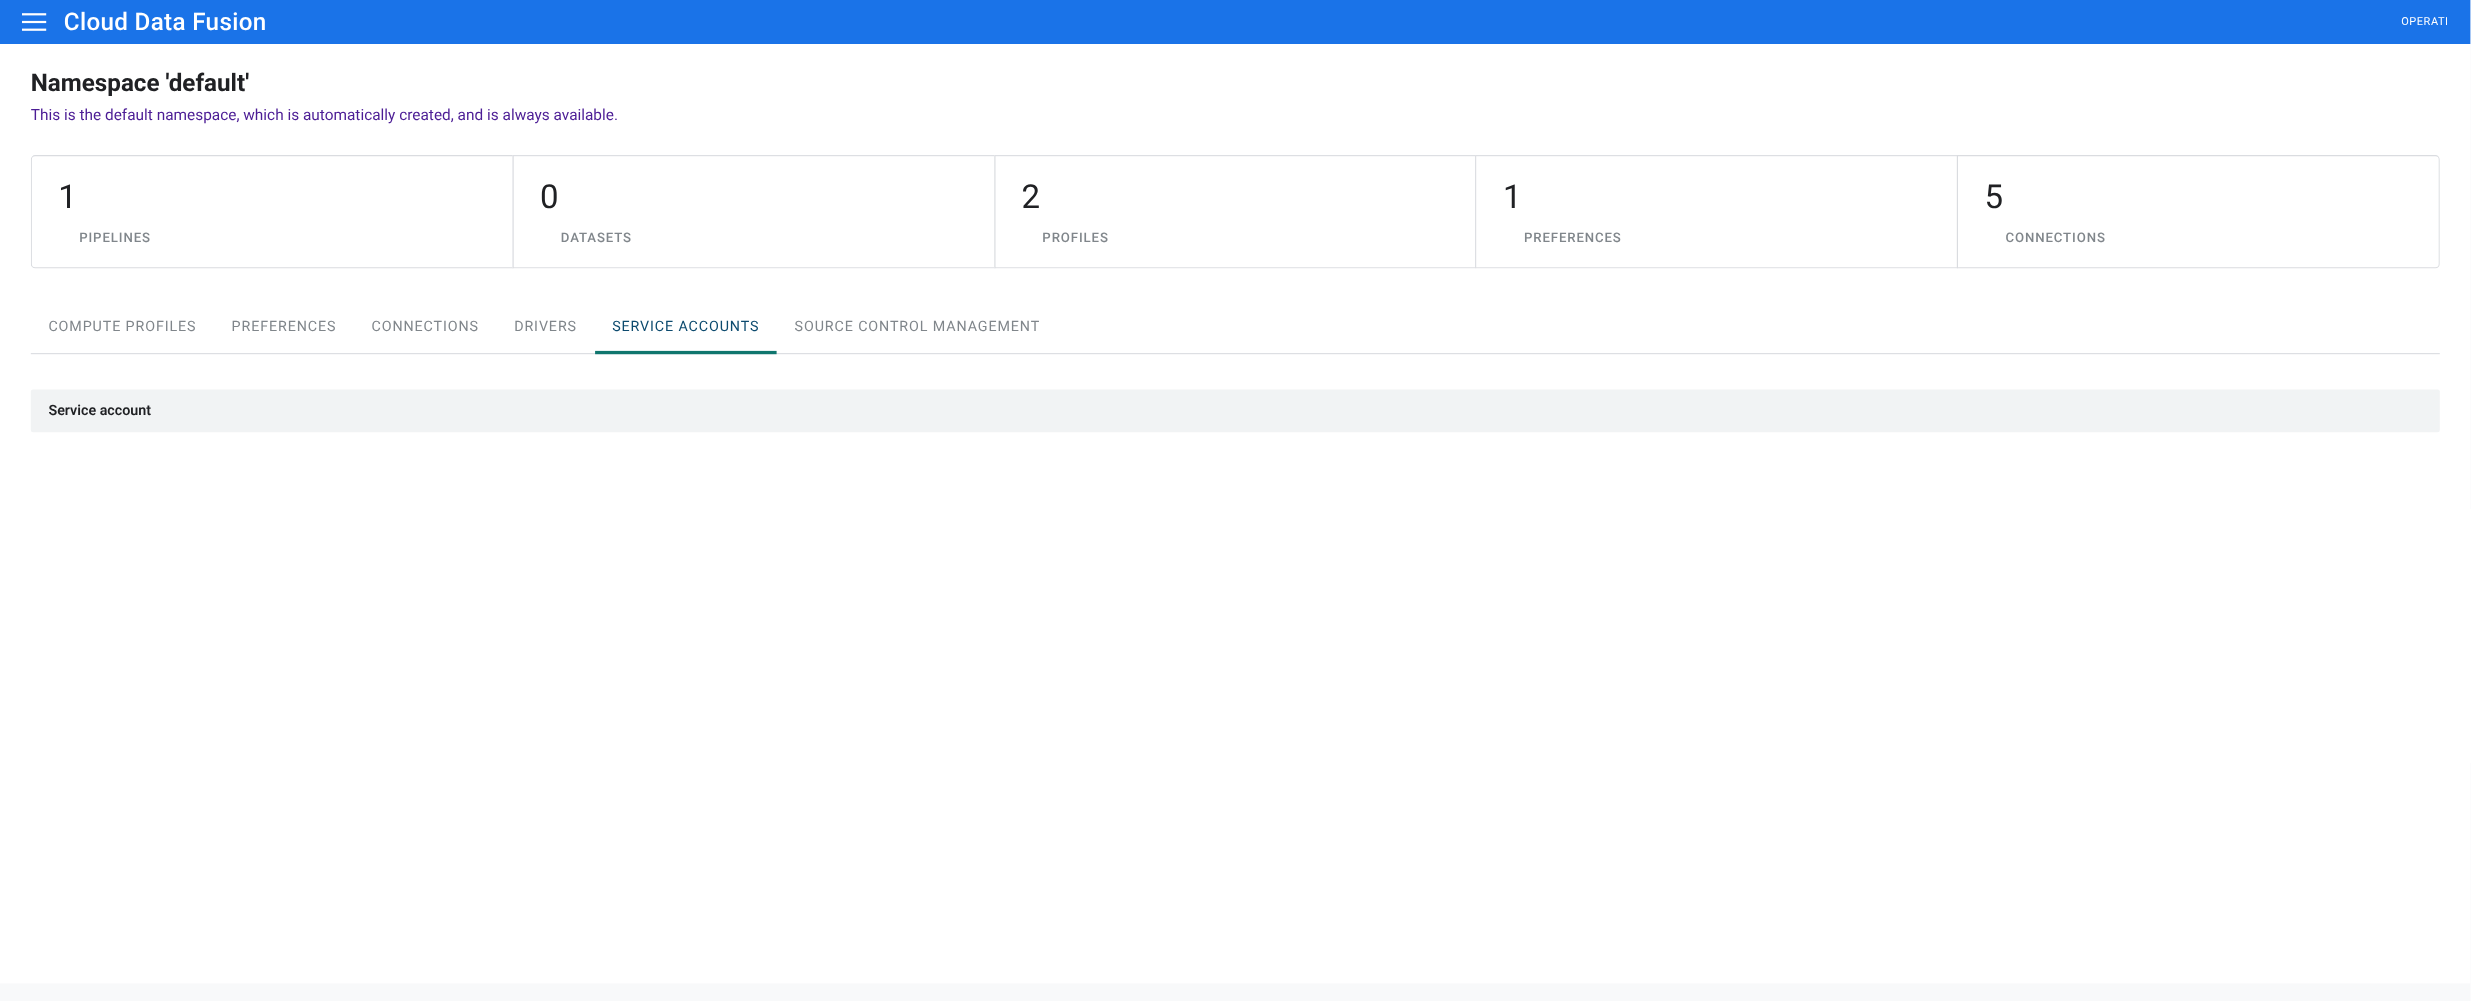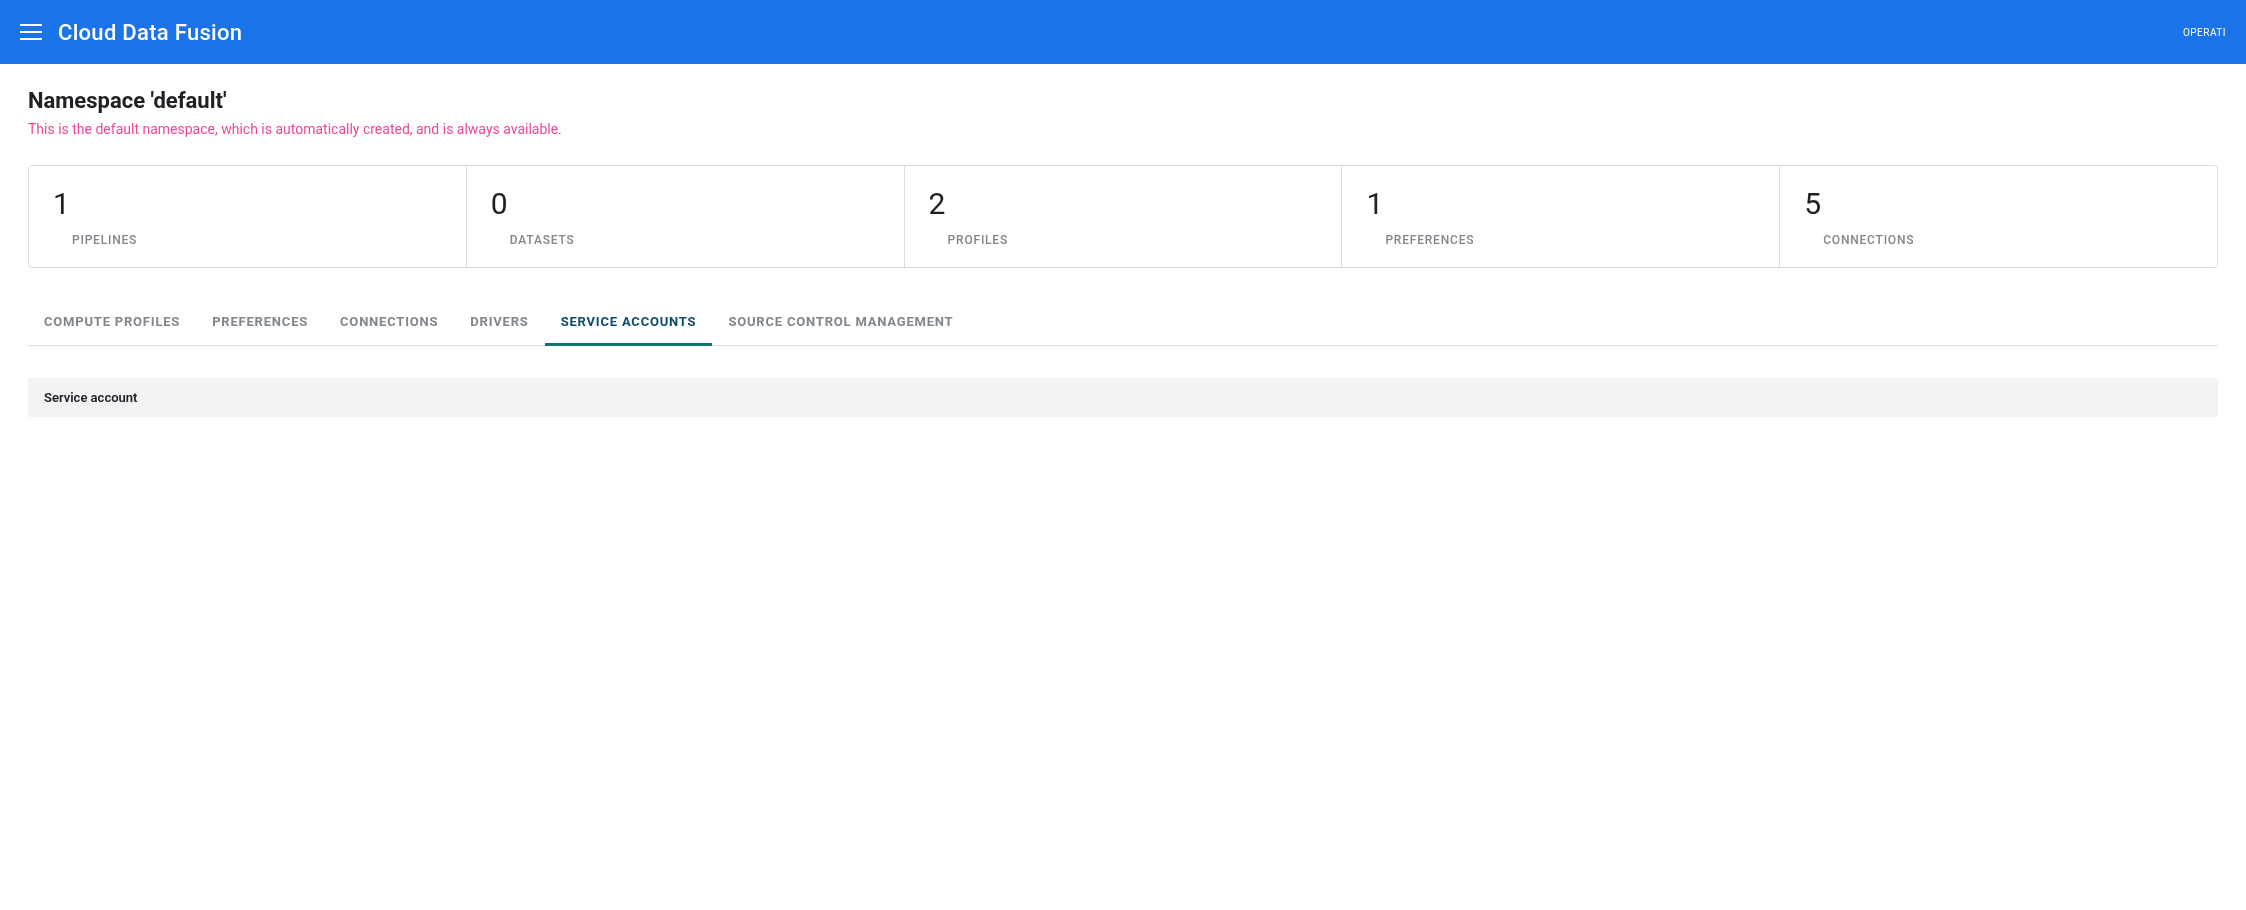--- a/index.html
+++ b/index.html
@@ -10,21 +10,21 @@
 
     body {
       font-family: 'Roboto', Arial, sans-serif;
       background: #f8f9fa;
       min-height: 100vh;
     }
 
     
     .top-nav {
       background: #1a73e8;
-      height: 64px;
+      height: 40px;
       display: flex;
       align-items: center;
       padding: 0 20px;
       gap: 16px;
     }
 
     .nav-hamburger {
       display: flex;
       flex-direction: column;
       gap: 5px;
@@ -62,21 +62,21 @@
     
     .page-title {
       font-size: 22px;
       font-weight: 700;
       color: #202124;
       margin-bottom: 8px;
     }
 
     .page-description {
       font-size: 14px;
-      color: #ec4899;
+      color: #4c1d95;
       margin-bottom: 28px;
     }
 
     
     .stats-row {
       display: flex;
       gap: 0;
       margin-bottom: 32px;
       overflow: hidden;
     }
@@ -122,21 +122,21 @@
     .tabs-container {
       border-bottom: 1px solid #dadce0;
       display: flex;
       gap: 0;
       margin-bottom: 24px;
     }
 
     .tab-item {
       padding: 14px 16px;
       font-size: 13px;
-      font-weight: 700;
+      font-weight: 400;
       letter-spacing: 0.8px;
       color: #80868b;
       cursor: pointer;
       border-bottom: 3px solid transparent;
       white-space: nowrap;
       text-transform: uppercase;
       margin-bottom: -1px;
     }
 
     .tab-item.active {

